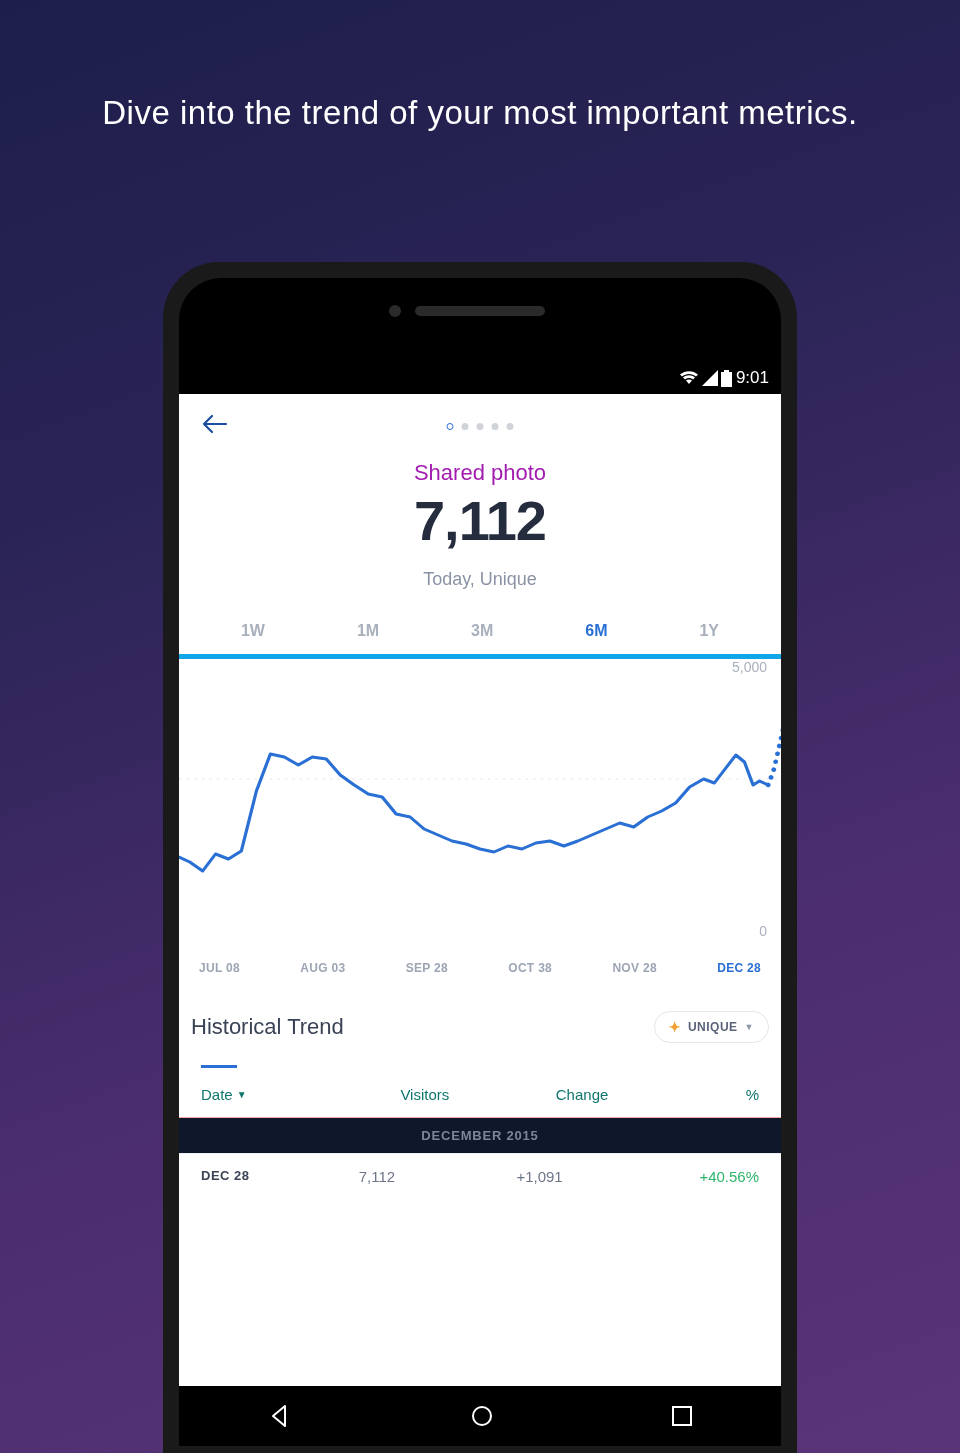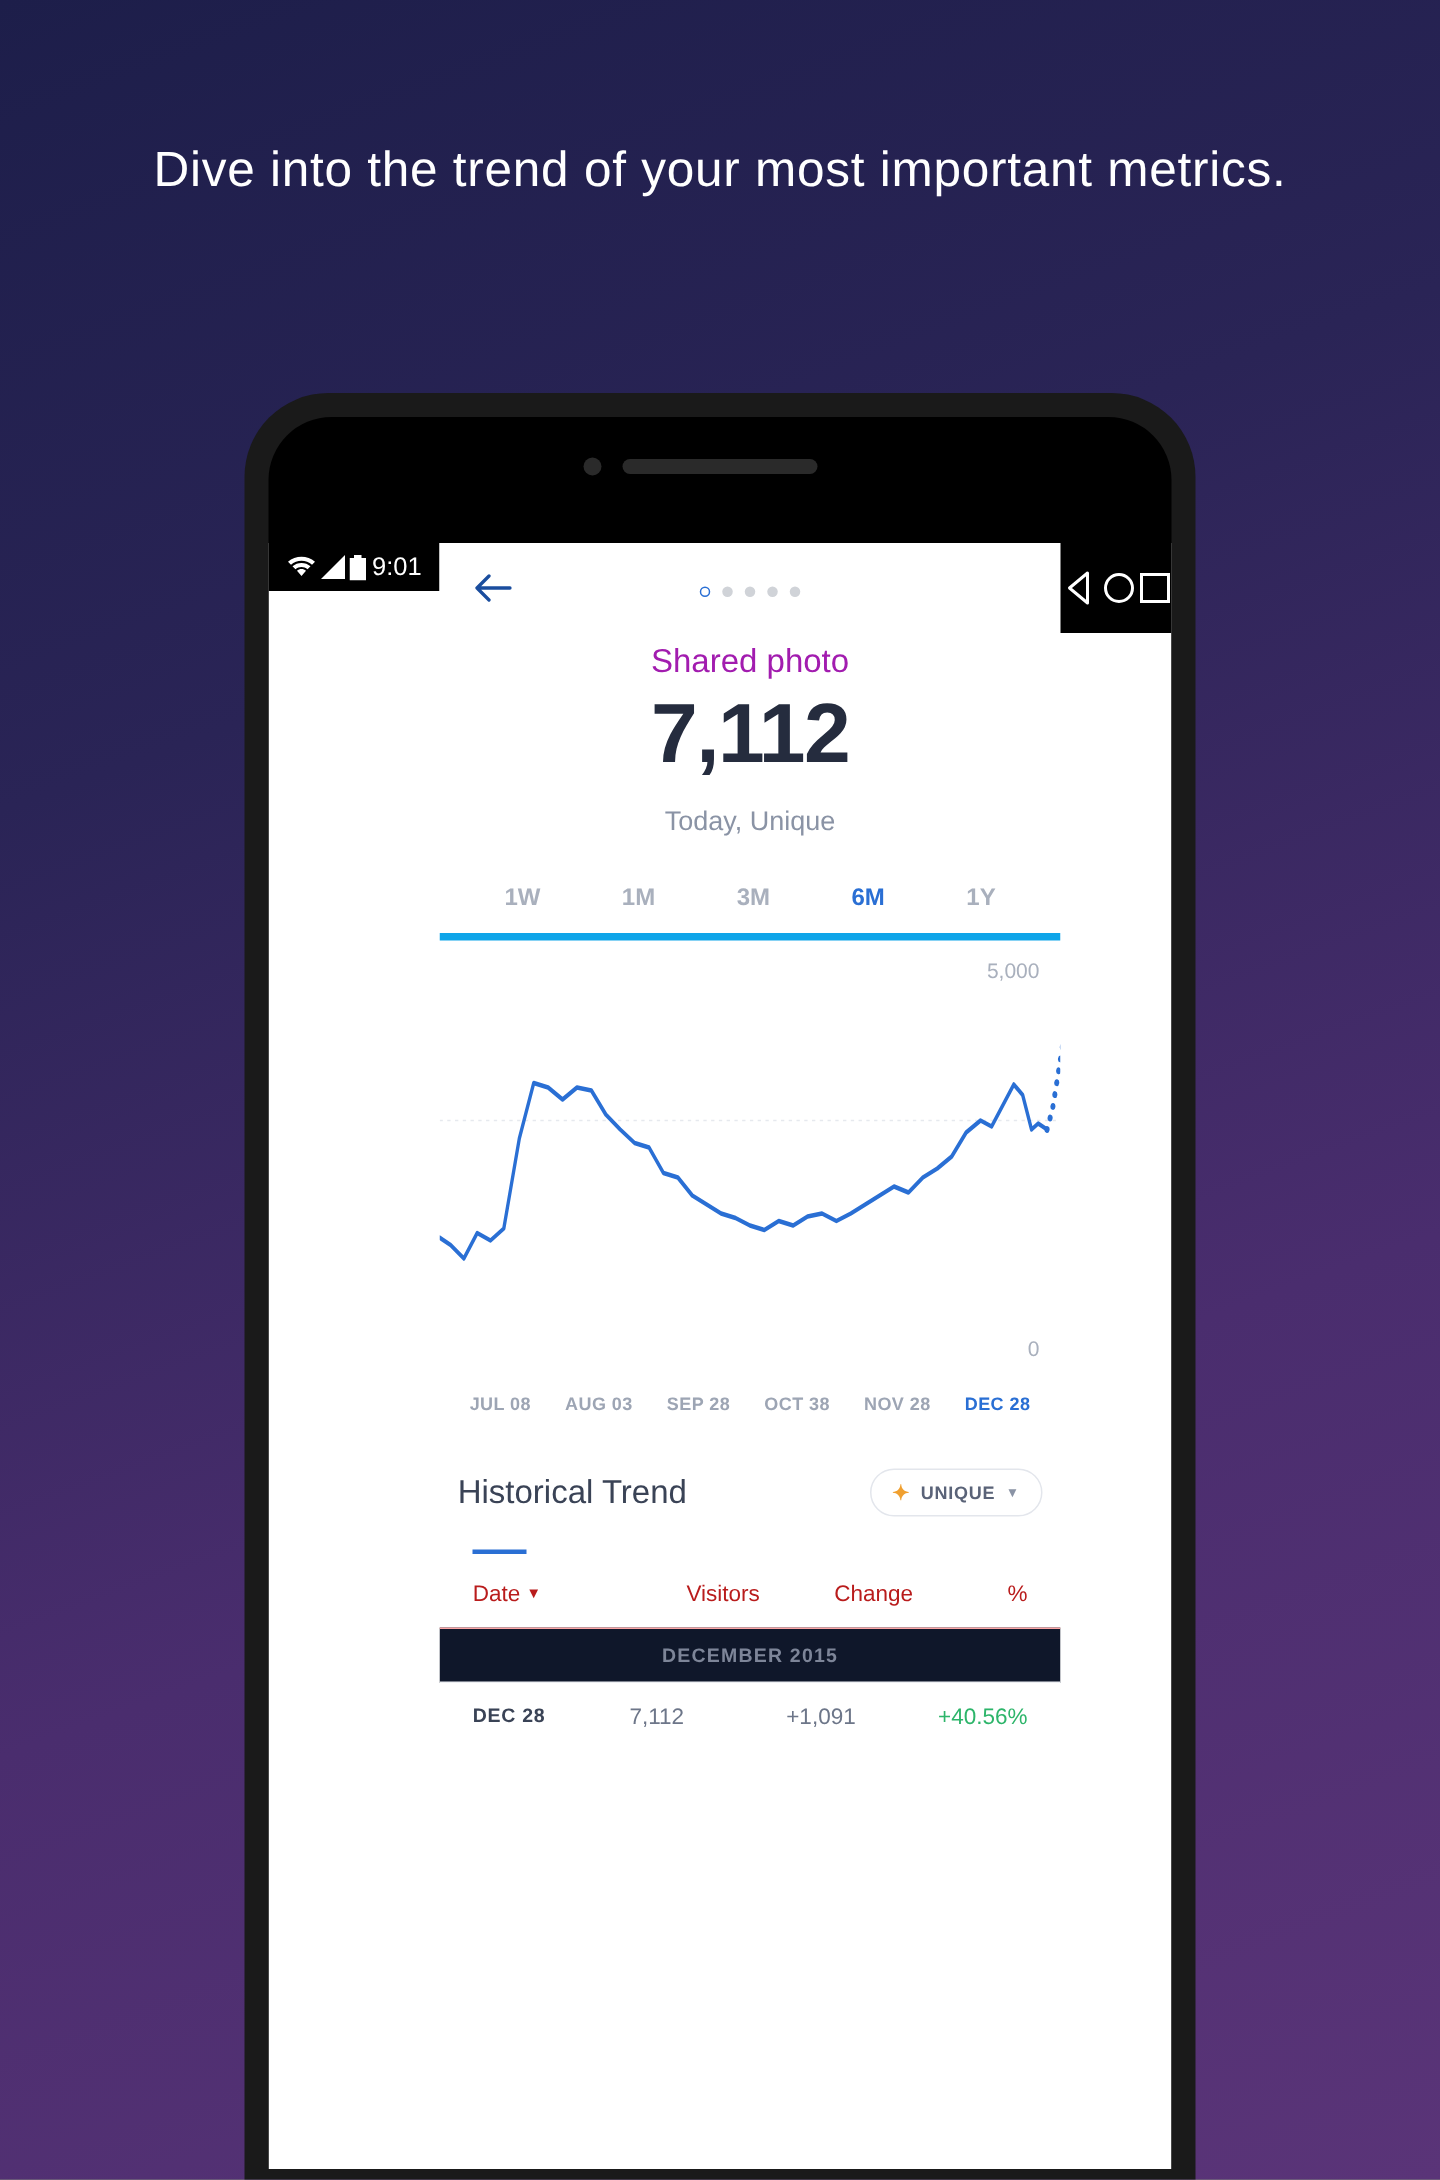--- a/index.html
+++ b/index.html
@@ -58,21 +58,21 @@
   border-radius: 50%;
 }
 .screen {
   position: absolute;
   top: 84px;
   left: 0;
   right: 0;
   bottom: 0;
   background: #fff;
   display: flex;
-  flex-direction: row;
+  flex-direction: column;
 }
 .status-bar {
   height: 32px;
   background: #000;
   color: #fff;
   display: flex;
   justify-content: flex-end;
   align-items: center;
   padding: 0 12px;
   font-size: 17px;
@@ -109,21 +109,21 @@
 .range-tabs {
   display: flex;
   justify-content: space-around;
   padding: 8px 16px 14px;
   border-bottom: 5px solid #0ea5e9;
 }
 .range-tab { color: #a9b0bd; font-size: 16px; font-weight: 600; cursor: pointer; }
 .range-tab.active { color: #2a6fd4; }
 .chart-wrap { position: relative; height: 288px; }
 .y-label { position: absolute; right: 14px; color: #a9b0bd; font-size: 14px; }
-.y-top { top: 12px; text-align: center; }
+.y-top { top: 0; text-align: center; }
 .y-bot { bottom: 8px; }
 .chart-svg { width: 100%; height: 100%; display: block; }
 .x-labels {
   display: flex;
   justify-content: space-between;
   padding: 14px 20px 24px;
   color: #9da5b4;
   font-size: 12px;
   font-weight: 600;
   letter-spacing: 0.3px;
@@ -148,21 +148,21 @@
   font-weight: 700;
   color: #5a6378;
   letter-spacing: 0.5px;
   cursor: pointer;
 }
 .unique-icon { color: #f0a030; font-size: 14px; }
 .caret { font-size: 9px; color: #8a93a5; }
 .table-head {
   display: flex;
   padding: 18px 22px 14px;
-  color: #b91c1c;
+  color: #0f766e;
   font-size: 15px;
   font-weight: 500;
 }
 .th-date { flex: 1.3; display: flex; align-items: center; gap: 4px; }
 .th-vis { flex: 1.3; margin-left: 44px; }
 .th-chg { flex: 1.2; }
 .th-pct { flex: 0.5; text-align: right; }
 .month-row {
   text-align: center;
   padding: 10px 0;

